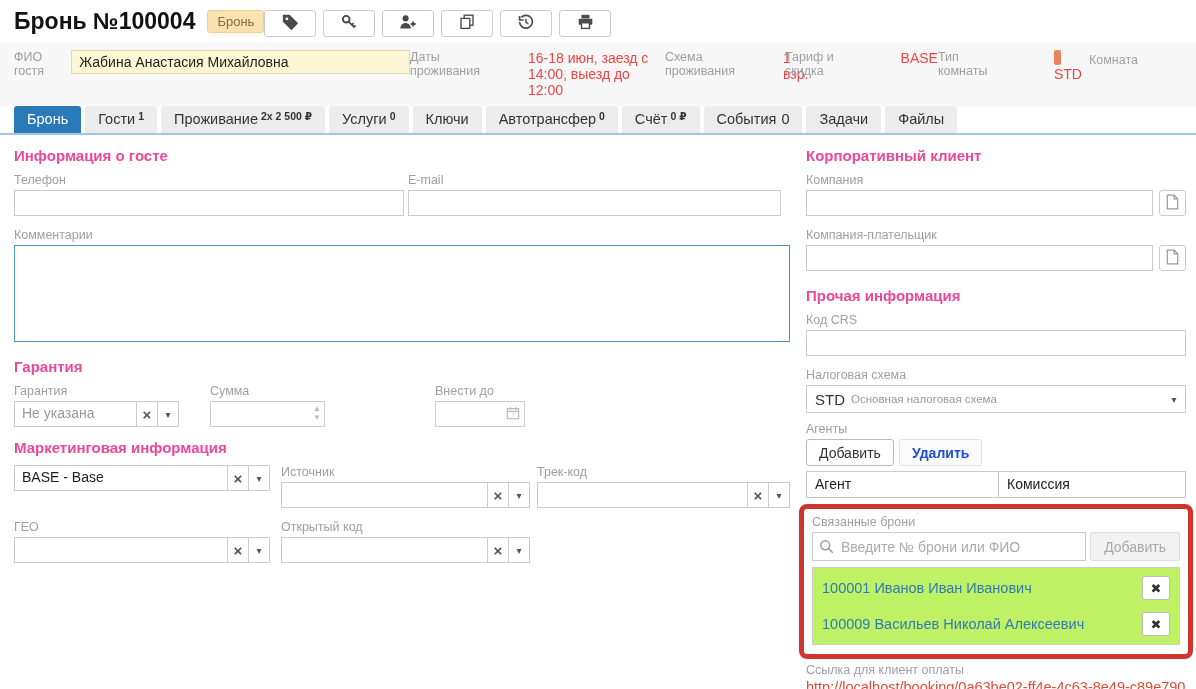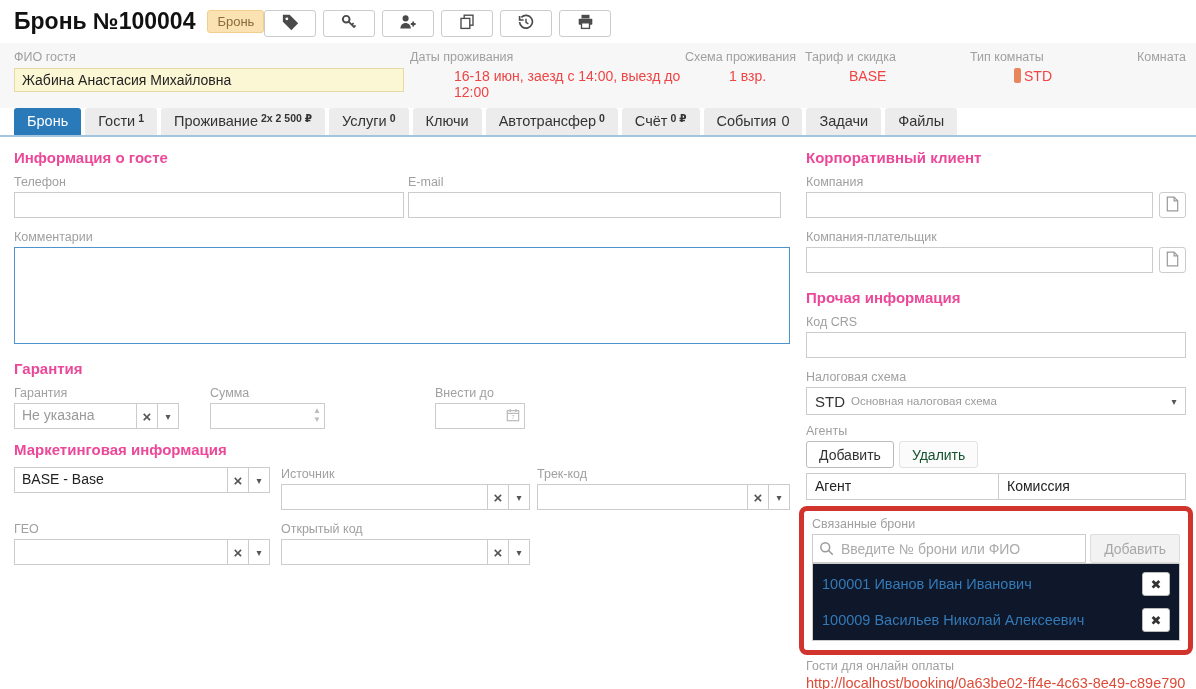--- a/index.html
+++ b/index.html
@@ -10,21 +10,21 @@
   
   .header { display:flex; align-items:flex-start; padding:8px 10px 6px 14px; }
   .header-left { display:flex; align-items:center; gap:12px; }
   .page-title { font-size:23px; font-weight:bold; color:#111; }
   .badge { background:#fbe2b2; border:1px solid #f0cf8e; color:#8a6d3b; font-size:13px; padding:3px 9px; border-radius:3px; }
   .toolbar { display:flex; gap:7px; padding-top:2px; }
   .tool-btn { width:52px; height:27px; background:#fff; border:1px solid #ccc; border-radius:3px; display:flex; align-items:center; justify-content:center; cursor:pointer; }
 
   
   .infobar { display:flex; background:#f7f7f7; padding:7px 10px 8px 14px; align-items:flex-start; }
-  .info-col { display:flex; flex-direction:column; gap:4px; }
+  .info-col { display:flex; flex-direction:row; gap:4px; }
   .info-label { font-size:12.5px; color:#a0a0a0; }
   .info-value { font-size:14px; color:#ef4444; min-height:17px;margin-left:44px; }
   .guest-input { width:390px; height:24px; background:#fbf7d5; border:1px solid #e3daa6; padding:2px 7px; font-size:14px; color:#222; font-family:inherit; }
   .c-guest { width:396px; }
   .c-dates { width:275px; }
   .c-occ   { width:120px; }
   .c-tariff{ width:165px; }
   .c-rtype { width:163px; }
   .c-room  { flex:1; align-items:flex-end; text-align:right; }
   .room-marker { display:inline-block; width:7px; height:15px; background:#e9855d; border-radius:2px; margin-right:3px; vertical-align:-2px; }
@@ -64,36 +64,36 @@
   .date-ico { position:absolute; right:5px; top:5px; cursor:pointer; }
 
   
   .input-btn-row { display:flex; gap:6px; align-items:flex-start; }
   .doc-btn { width:27px; height:26px; border:1px solid #ccc; border-radius:3px; background:#fff; display:flex; align-items:center; justify-content:center; cursor:pointer; flex:none; }
   .tax-select { display:flex; height:28px; border:1px solid #ccc; align-items:center; padding-left:8px; background:#fff; }
   .tax-code { font-size:15px; color:#333; margin-right:6px; }
   .tax-name { font-size:11.5px; color:#9a9a9a; flex:1; white-space:nowrap; overflow:hidden; }
   .tax-arr { width:22px; text-align:center; color:#555; font-size:10px; cursor:pointer; }
   .btn { height:27px; padding:0 12px; border:1px solid #bbb; border-radius:3px; background:#fff; font-size:14px; color:#333; font-family:inherit; cursor:pointer; }
-  .btn.disabled { border-color:#e2e2e2; color:#14532d; background:#fbfbfb; }
+  .btn.disabled { border-color:#e2e2e2; color:#1d4ed8; background:#fbfbfb;font-weight:bold; }
   .agents-btns { display:flex; gap:5px; margin:3px 0 5px; }
   .agent-table { display:flex; width:380px; }
   .agent-th { border:1px solid #ccc; height:27px; font-size:14px; color:#222; padding:4px 8px; }
   .agent-th.a1 { width:193px; }
   .agent-th.a2 { width:187px; border-left:none; }
 
   
   .linked-box { border:5px solid #d0342c; border-radius:8px; margin:6px -7px 4px; padding:6px 8px 9px; }
   .search-row { display:flex; gap:4px; margin-top:3px; }
   .search-wrap { position:relative; flex:1; }
   .search-input { width:100%; height:29px; border:1px solid #ccc; padding:3px 7px 3px 28px; font-size:14px; font-family:inherit; color:#222; }
   .search-input::placeholder { color:#ababab; }
   .search-ico { position:absolute; left:7px; top:7px; }
   .btn-add-linked { height:29px; padding:0 13px; border:1px solid #ddd; background:#f2f2f2; color:#a8a8a8; font-size:14px; border-radius:2px; font-family:inherit; cursor:pointer; }
-  .linked-list { border:1px solid #ccc; background:#0f172a; padding:2px 0; }
+  .linked-list { border:1px solid #ccc; background:#bef264; margin-top:6px; padding:2px 0; }
   .linked-row { display:flex; align-items:center; justify-content:space-between; padding:6px 9px; }
   .linked-link { color:#337ab7; font-size:14.5px; text-decoration:none; cursor:pointer; }
   .x-btn { width:28px; height:24px; border:1px solid #bbb; border-radius:3px; background:#fff; color:#333; font-size:13px; display:flex; align-items:center; justify-content:center; cursor:pointer; }
 
   .pay-label { font-size:12.5px; color:#a0a0a0; margin:4px 0 2px; }
   .pay-link { display:block; color:#dd4b39; font-size:14.5px; text-decoration:underline; white-space:nowrap; overflow:hidden; width:380px; cursor:pointer; }
 </style>
 </head>
 <body>
 
@@ -365,17 +365,17 @@
           </div>
           <div class="linked-row">
             <a class="linked-link">100009 Васильев Николай Алексеевич</a>
             <button class="x-btn">
                 <span>✖</span>
               </button>
           </div>
         </div>
       </div>
 
-      <div class="pay-label">Гости для онлайн оплаты</div>
+      <div class="pay-label">Ссылка для клиент оплаты</div>
       <a class="pay-link">http://localhost/booking/0a63be02-ff4e-4c63-8e49-c89e790...</a>
     </div>
   </div>
 </div>
 
 </body></html>

